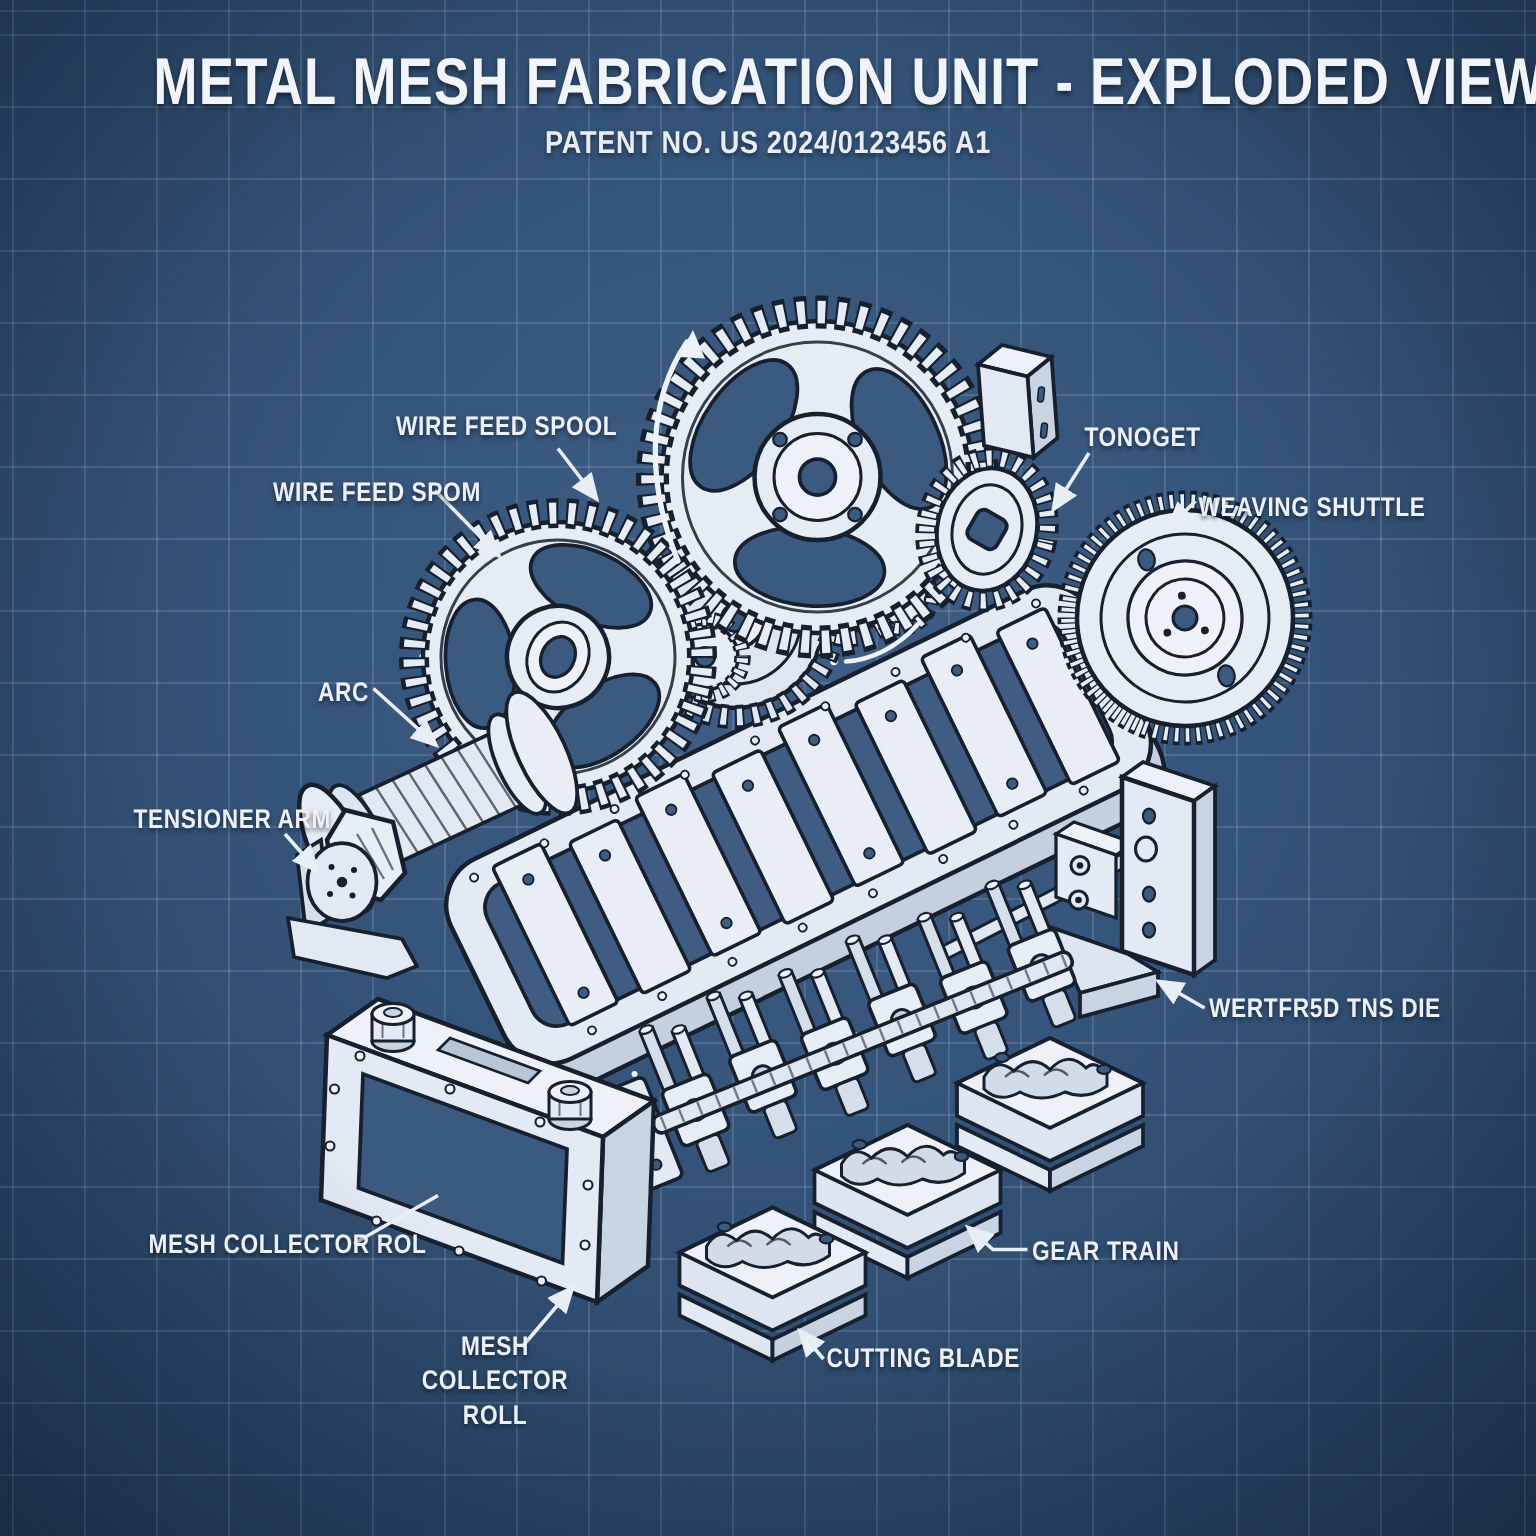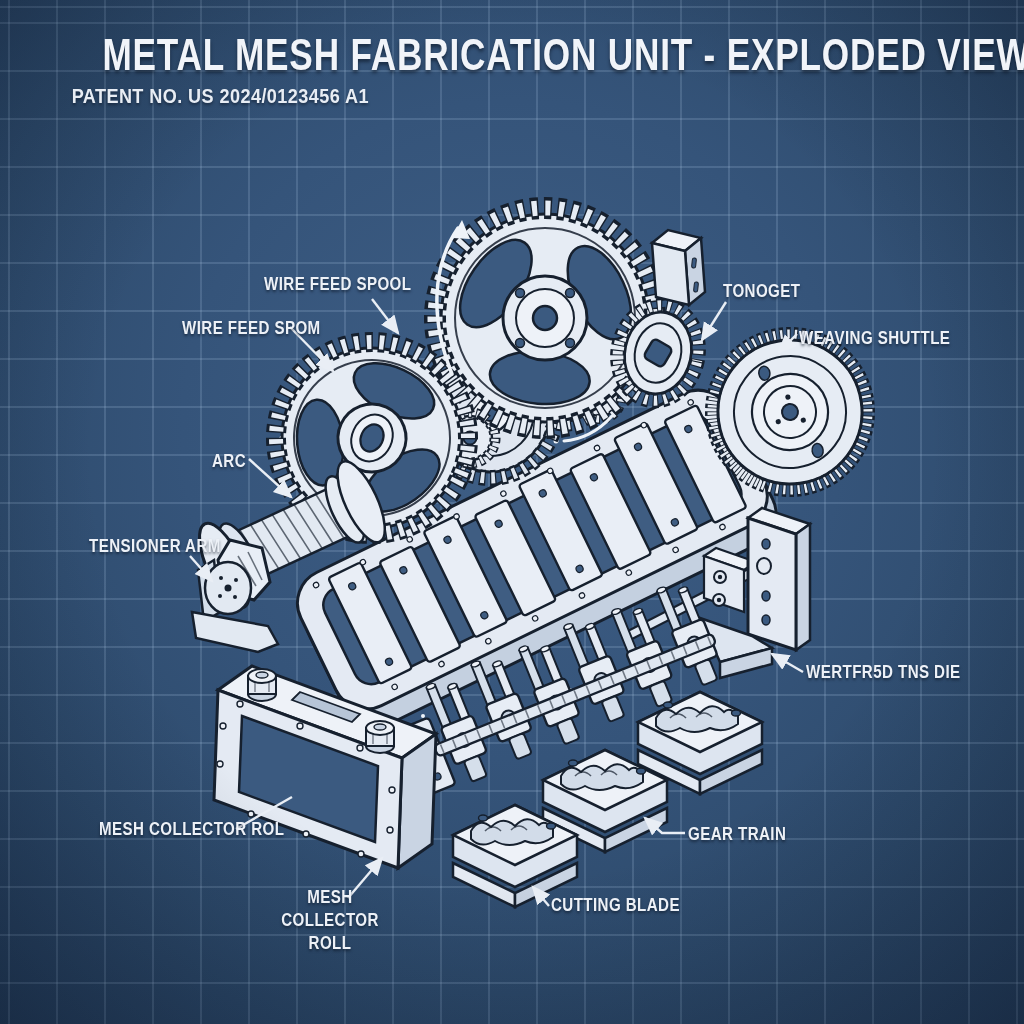--- a/index.html
+++ b/index.html
@@ -11,21 +11,21 @@
       repeating-linear-gradient(0deg, rgba(170,197,226,.20) 0 1.6px, transparent 1.6px 48px),
       radial-gradient(circle at 50% 42%, #3f5f86 0%, #35547a 42%, #2d4a6b 72%, #243d5b 100%);
     background-position:8px 0,0 8px,0 0;
   }
   .canvas::after{
     content:"";position:absolute;inset:0;pointer-events:none;
     background:radial-gradient(circle at 50% 45%, rgba(0,0,0,0) 55%, rgba(8,18,35,.38) 100%);
   }
   .art,.leads{position:absolute;left:0;top:0;}
   .leads{z-index:4;pointer-events:none;}
-  .hdr{position:absolute;left:0;top:30px;width:1024px;z-index:5;}
+  .hdr{position:absolute;left:0;top:30px;width:1024px;text-align:center;z-index:5;}
   .title{
     font-size:44px;font-weight:800;color:#f1f4f9;letter-spacing:1px;white-space:nowrap;
     transform:scaleX(.8);transform-origin:50% 0;
     text-shadow:0 3px 4px rgba(8,16,30,.55);
   }
   .subtitle{
     margin-top:4px;font-size:21px;font-weight:700;color:#e8edf4;letter-spacing:.5px;
     transform:scaleX(.86);transform-origin:50% 0;
     text-shadow:0 2px 3px rgba(8,16,30,.5);
   }

